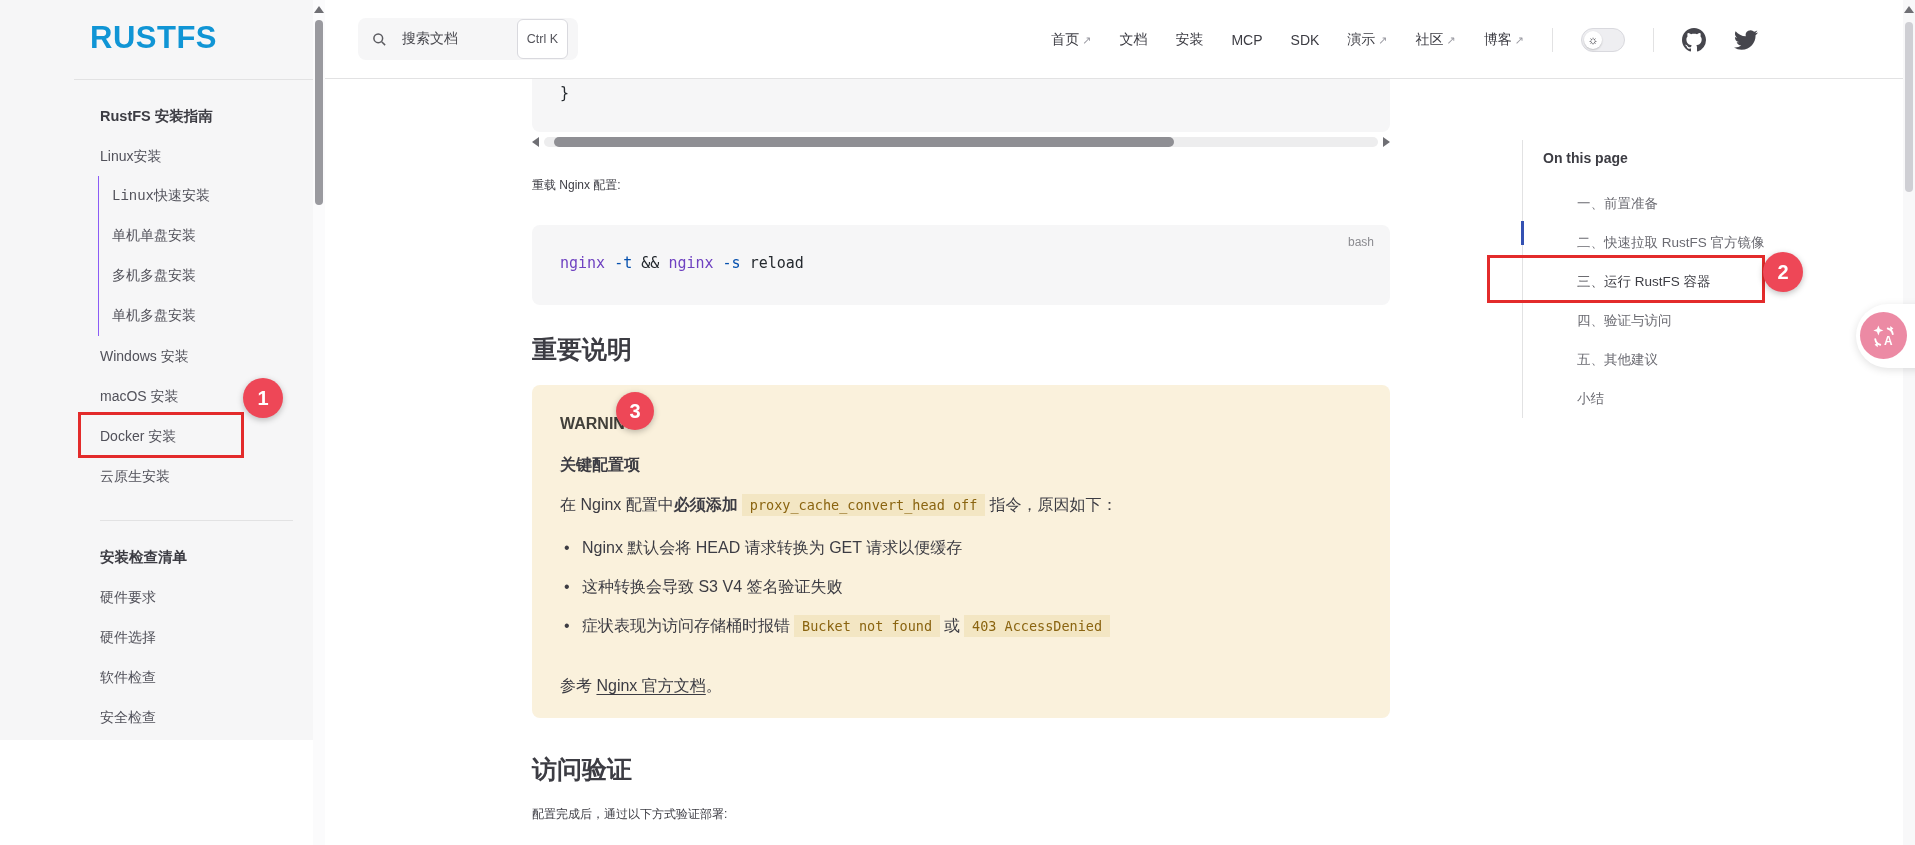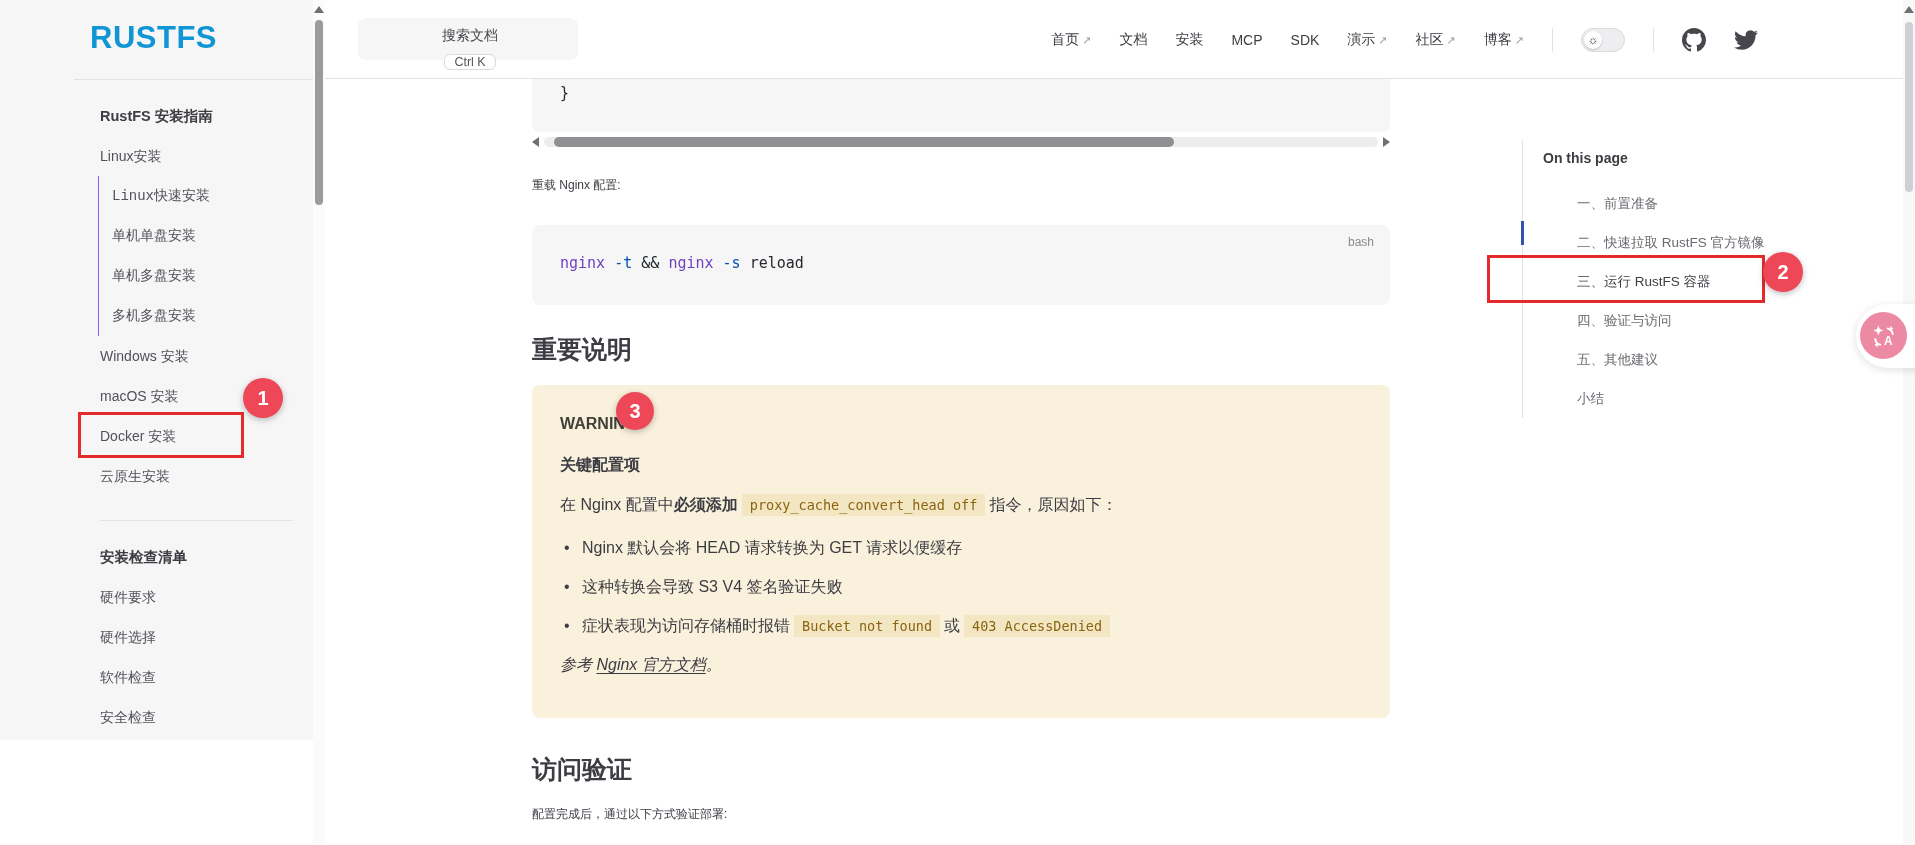--- a/index.html
+++ b/index.html
@@ -24,22 +24,22 @@
   .side-group { border-left:1px solid #8b5cf6; padding-left:13px; margin-left:-2px;font-family:Liberation Mono, monospace; }
   .side-divider { height:1px; background:#e2e2e3; margin:24px 10px 16px 0; }
   
   .side-scrollbar { position:absolute; left:313px; top:0; width:12px; height:845px; background:#fbfbfc; }
   .arrow-up { width:0; height:0; border-left:5px solid transparent; border-right:5px solid transparent; border-bottom:7px solid #6f6f74; margin:6px auto 0; }
   .side-thumb { position:absolute; left:2px; top:20px; width:8px; height:185px; border-radius:4px; background:#9a9a9f; }
   
   .main-header { position:absolute; left:325px; top:0; right:12px; height:79px; background:#fff; border-bottom:1px solid #e2e2e3; }
   .searchbox {
     position:absolute; left:33px; top:18px; width:220px; height:42px;
-    background:#f6f6f7; border-radius:8px; display:flex; align-items:center; gap:9px;
-    padding:0 10px 0 14px; cursor:pointer;flex-direction:column;
+    background:#f6f6f7; border-radius:8px; display:flex; align-items:center; gap:15px;
+    padding:0 10px 0 14px; cursor:pointer;
   }
   .searchbox .q { flex:1; font-size:14px; color:#48484e; }
   .kbd {
     background:#fff; border:1px solid #d9d9de; border-radius:6px; height:40px;
     padding:0 9px; font-size:12.5px; color:#55555c; display:flex; align-items:center;
   }
   .topnav { position:absolute; right:145px; top:0; height:79px; display:flex; align-items:center; gap:28px; }
   .navlink { font-size:14px; font-weight:500; color:#3c3c43; cursor:pointer; white-space:nowrap; }
   .ext { font-size:11px; color:#9b9ba3; margin-left:3px; }
   .vdiv { width:1px; height:24px; background:#e2e2e3; }
@@ -74,21 +74,21 @@
   .warn-label { font-weight:700; font-size:16px; color:#42403a; }
   .warn-sub { font-weight:700; margin-top:15px; }
   .warn-p { margin-top:14px; }
   .chip {
     font-family:"DejaVu Sans Mono", monospace; font-size:13.5px; color:#8a6410;
     background:#f3e6c3; border-radius:0; padding:3px 8px; margin:0 4px; white-space:nowrap;
   }
   .warn-ul { margin-top:17px; list-style:none; }
   .warn-ul li { padding-left:22px; position:relative; margin-bottom:13px; }
   .warn-ul li::before { content:"•"; position:absolute; left:4px; color:#3c3c43; }
-  .warn-ref { margin-top:13px;font-style:italic; }
+  .warn-ref { margin-top:34px; }
   .doclink { color:#3c3c43; text-decoration:underline; text-underline-offset:3px; cursor:pointer; }
   
   .toc { position:absolute; left:1522px; top:140px; width:290px; }
   .toc-rail { position:absolute; left:0; top:0; width:1px; height:278px; background:#e2e2e3; }
   .toc-inner { padding:10px 0 0 21px; }
   .toc-title { font-size:14px; font-weight:700; color:#3c3c43; height:20px; }
   .toc-list { list-style:none; margin-top:14px;margin-left:34px; }
   .toc-list li { height:39px; line-height:39px; font-size:13.5px; color:#6a6a71; cursor:pointer; white-space:nowrap; }
   .toc-list li.active { color:#3c3c43; }
   .toc-active-bar { position:absolute; left:-1px; top:81px; width:3px; height:24px; background:#3451b2; }
@@ -113,22 +113,22 @@
 
 <aside class="sidebar">
   <div class="logo">RUSTFS</div>
   <div class="sidebar-header-line"></div>
   <nav class="side-nav">
     <div class="side-title">RustFS 安装指南</div>
     <div class="side-item">Linux安装</div>
     <div class="side-group">
       <div class="side-item">Linux快速安装</div>
       <div class="side-item">单机单盘安装</div>
+      <div class="side-item">多机多盘安装</div>
       <div class="side-item">单机多盘安装</div>
-      <div class="side-item">多机多盘安装</div>
     </div>
     <div class="side-item">Windows 安装</div>
     <div class="side-item">macOS 安装</div>
     <div class="side-item">Docker 安装</div>
     <div class="side-item">云原生安装</div>
     <div class="side-divider"></div>
     <div class="side-title">安装检查清单</div>
     <div class="side-item">硬件要求</div>
     <div class="side-item">硬件选择</div>
     <div class="side-item">软件检查</div>

